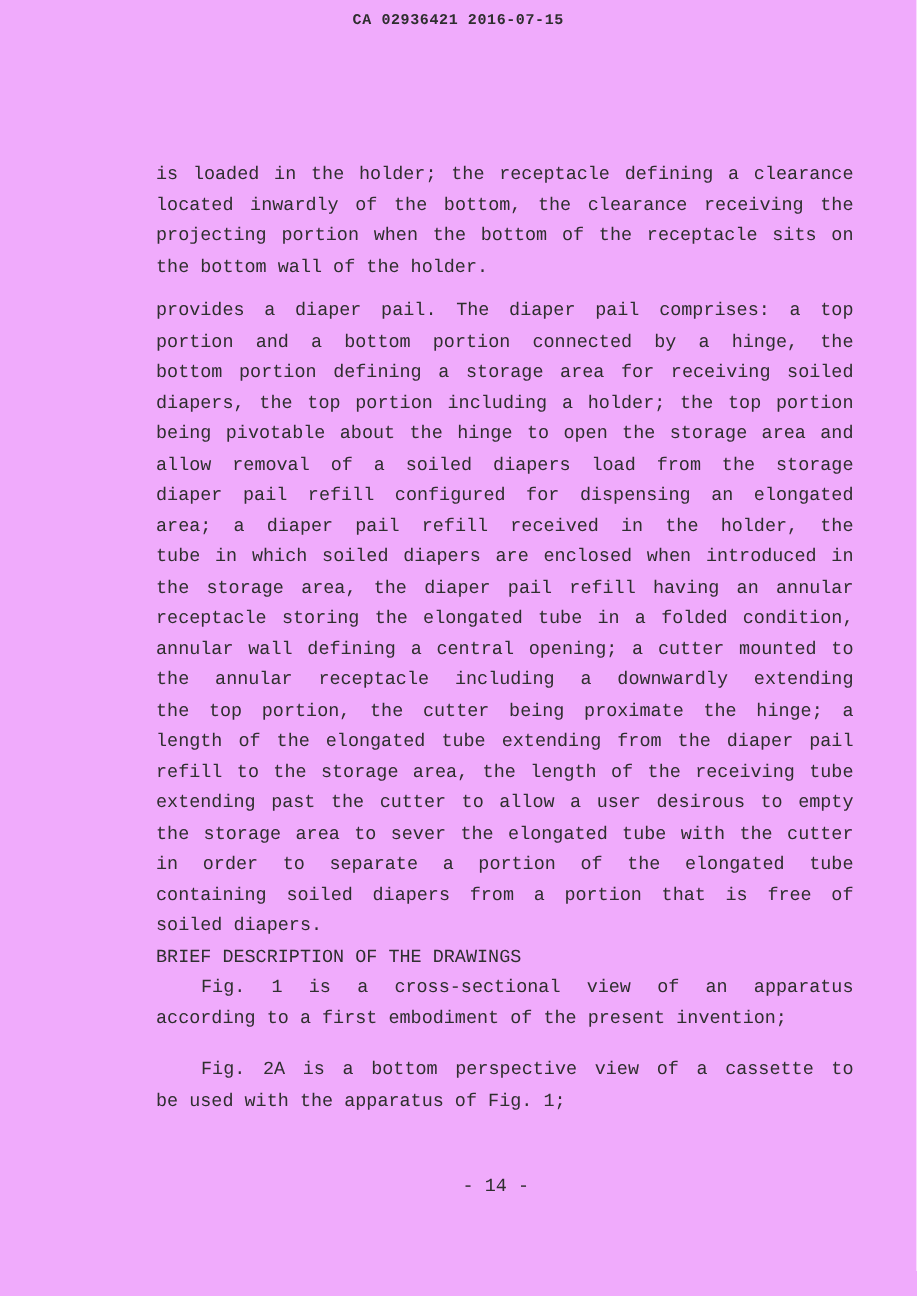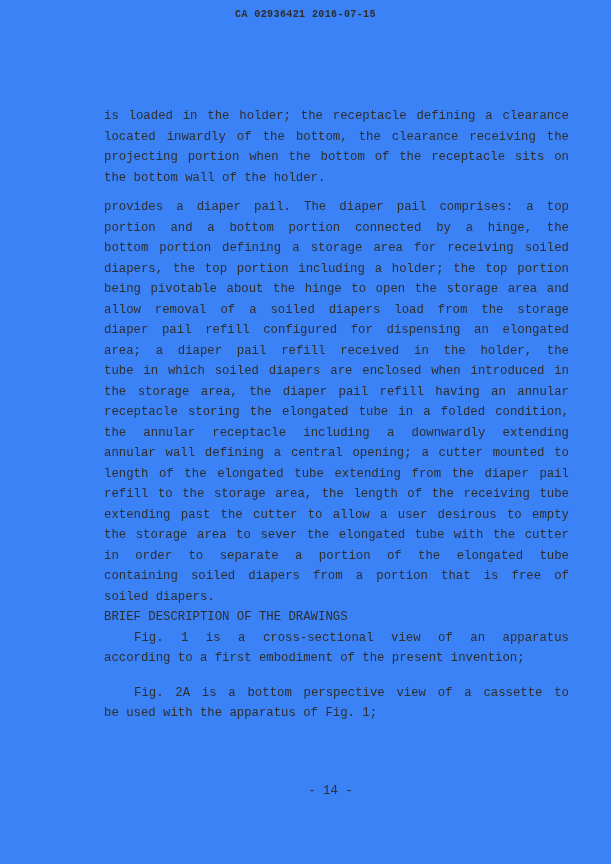--- a/index.html
+++ b/index.html
@@ -4,21 +4,21 @@
 <style>
   html, body {
     margin: 0;
     padding: 0;
     background: #ffffff;
   }
   .page {
     position: relative;
     width: 611px;
     height: 864px;
-    background: #3b82f6;
+    background: #f0abfc;
     overflow: hidden;
     font-family: "Liberation Mono", "DejaVu Sans Mono", monospace;
     color: #2f2f2f;
   }
   .doc-header {
     position: absolute;
     top: 9px;
     left: 0;
     width: 611px;
     text-align: center;
@@ -82,22 +82,23 @@
         <div class="line">portion and a bottom portion connected by a hinge, the</div>
         <div class="line">bottom portion defining a storage area for receiving soiled</div>
         <div class="line">diapers, the top portion including a holder; the top portion</div>
         <div class="line">being pivotable about the hinge to open the storage area and</div>
         <div class="line">allow removal of a soiled diapers load from the storage</div>
         <div class="line">diaper pail refill configured for dispensing an elongated</div>
         <div class="line">area; a diaper pail refill received in the holder, the</div>
         <div class="line">tube in which soiled diapers are enclosed when introduced in</div>
         <div class="line">the storage area, the diaper pail refill having an annular</div>
         <div class="line">receptacle storing the elongated tube in a folded condition,</div>
+        <div class="line">annular wall defining a central opening; a cutter mounted to</div>
         <div class="line">the annular receptacle including a downwardly extending</div>
-        <div class="line">annular wall defining a central opening; a cutter mounted to</div>
+        <div class="line">the top portion, the cutter being proximate the hinge; a</div>
         <div class="line">length of the elongated tube extending from the diaper pail</div>
         <div class="line">refill to the storage area, the length of the receiving tube</div>
         <div class="line">extending past the cutter to allow a user desirous to empty</div>
         <div class="line">the storage area to sever the elongated tube with the cutter</div>
         <div class="line">in order to separate a portion of the elongated tube</div>
         <div class="line">containing soiled diapers from a portion that is free of</div>
         <div class="line no-just">soiled diapers.</div>
       </div>
       <div class="block heading">
         <div class="line no-just">BRIEF DESCRIPTION OF THE DRAWINGS</div>

